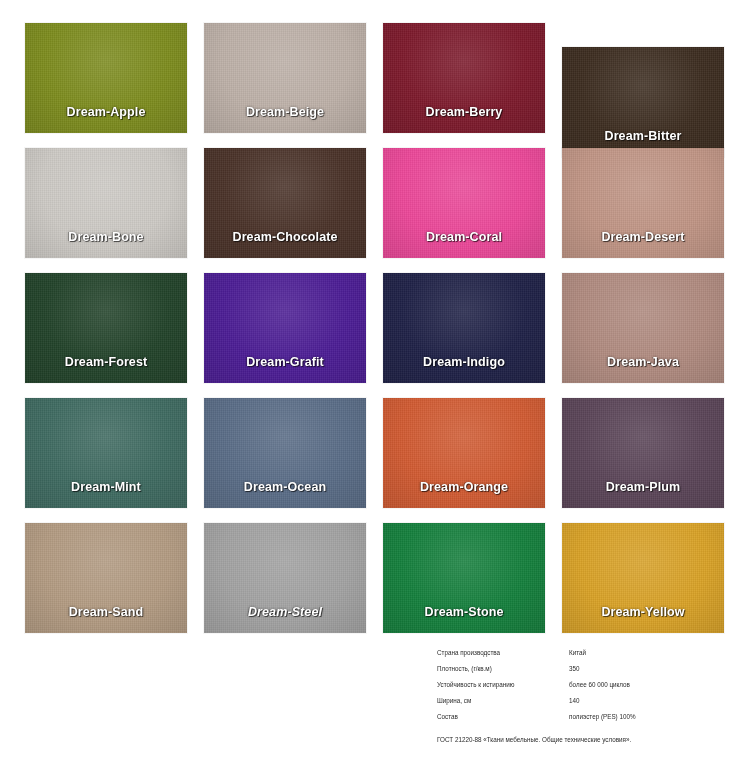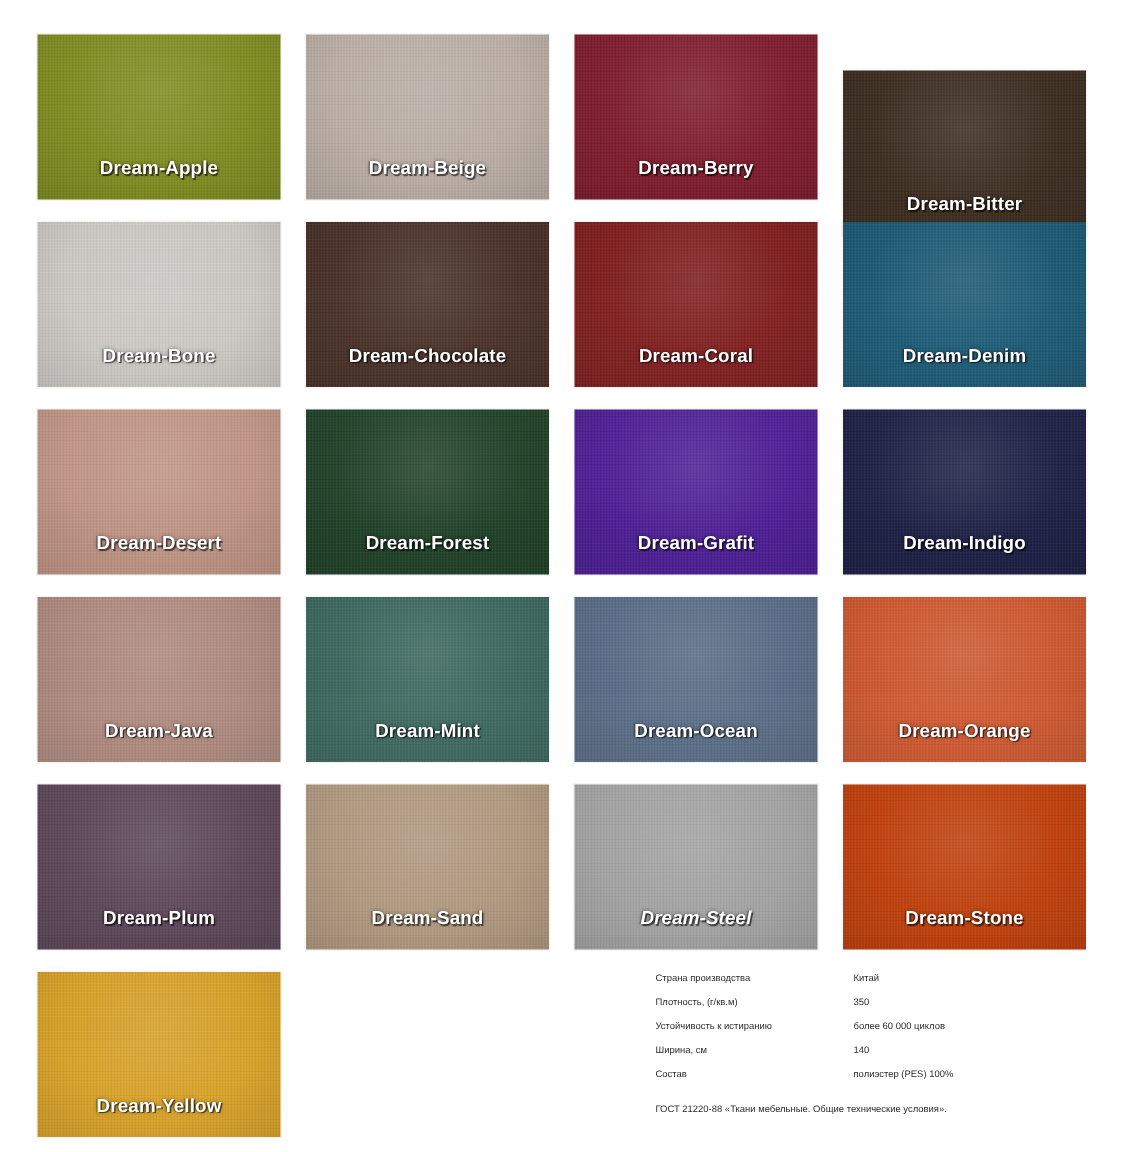--- a/index.html
+++ b/index.html
@@ -146,25 +146,22 @@
       </div>
       <div class="swatch" style="background: rgb(61, 45, 32); margin-top: 24px;">
         <span class="swatch-label">Dream-Bitter</span>
       </div>
       <div class="swatch" style="background: rgb(205, 202, 197);">
         <span class="swatch-label">Dream-Bone</span>
       </div>
       <div class="swatch" style="background: rgb(74, 50, 41);">
         <span class="swatch-label">Dream-Chocolate</span>
       </div>
-      <div class="swatch" style="background: #7f1d1d;">
+      <div class="swatch" style="background: #ec4899;">
         <span class="swatch-label">Dream-Coral</span>
-      </div>
-      <div class="swatch" style="background: rgb(29, 92, 119);">
-        <span class="swatch-label">Dream-Denim</span>
       </div>
       <div class="swatch" style="background: rgb(192, 149, 133);">
         <span class="swatch-label">Dream-Desert</span>
       </div>
       <div class="swatch" style="background: rgb(34, 67, 42);">
         <span class="swatch-label">Dream-Forest</span>
       </div>
       <div class="swatch" style="background: #4c1d95;">
         <span class="swatch-label">Dream-Grafit</span>
       </div>
@@ -185,21 +182,21 @@
       </div>
       <div class="swatch" style="background: rgb(91, 69, 88);">
         <span class="swatch-label">Dream-Plum</span>
       </div>
       <div class="swatch" style="background: rgb(179, 155, 130);">
         <span class="swatch-label">Dream-Sand</span>
       </div>
       <div class="swatch" style="background: rgb(163, 163, 163); font-style: italic;">
         <span class="swatch-label">Dream-Steel</span>
       </div>
-      <div class="swatch" style="background: #c2410c;">
+      <div class="swatch" style="background: #15803d;">
         <span class="swatch-label">Dream-Stone</span>
       </div>
       <div class="swatch" style="background: rgb(217, 162, 39);">
         <span class="swatch-label">Dream-Yellow</span>
       </div>
     </div>
 
   <div class="spec-block">
     <table class="spec-table">
       <tbody>

